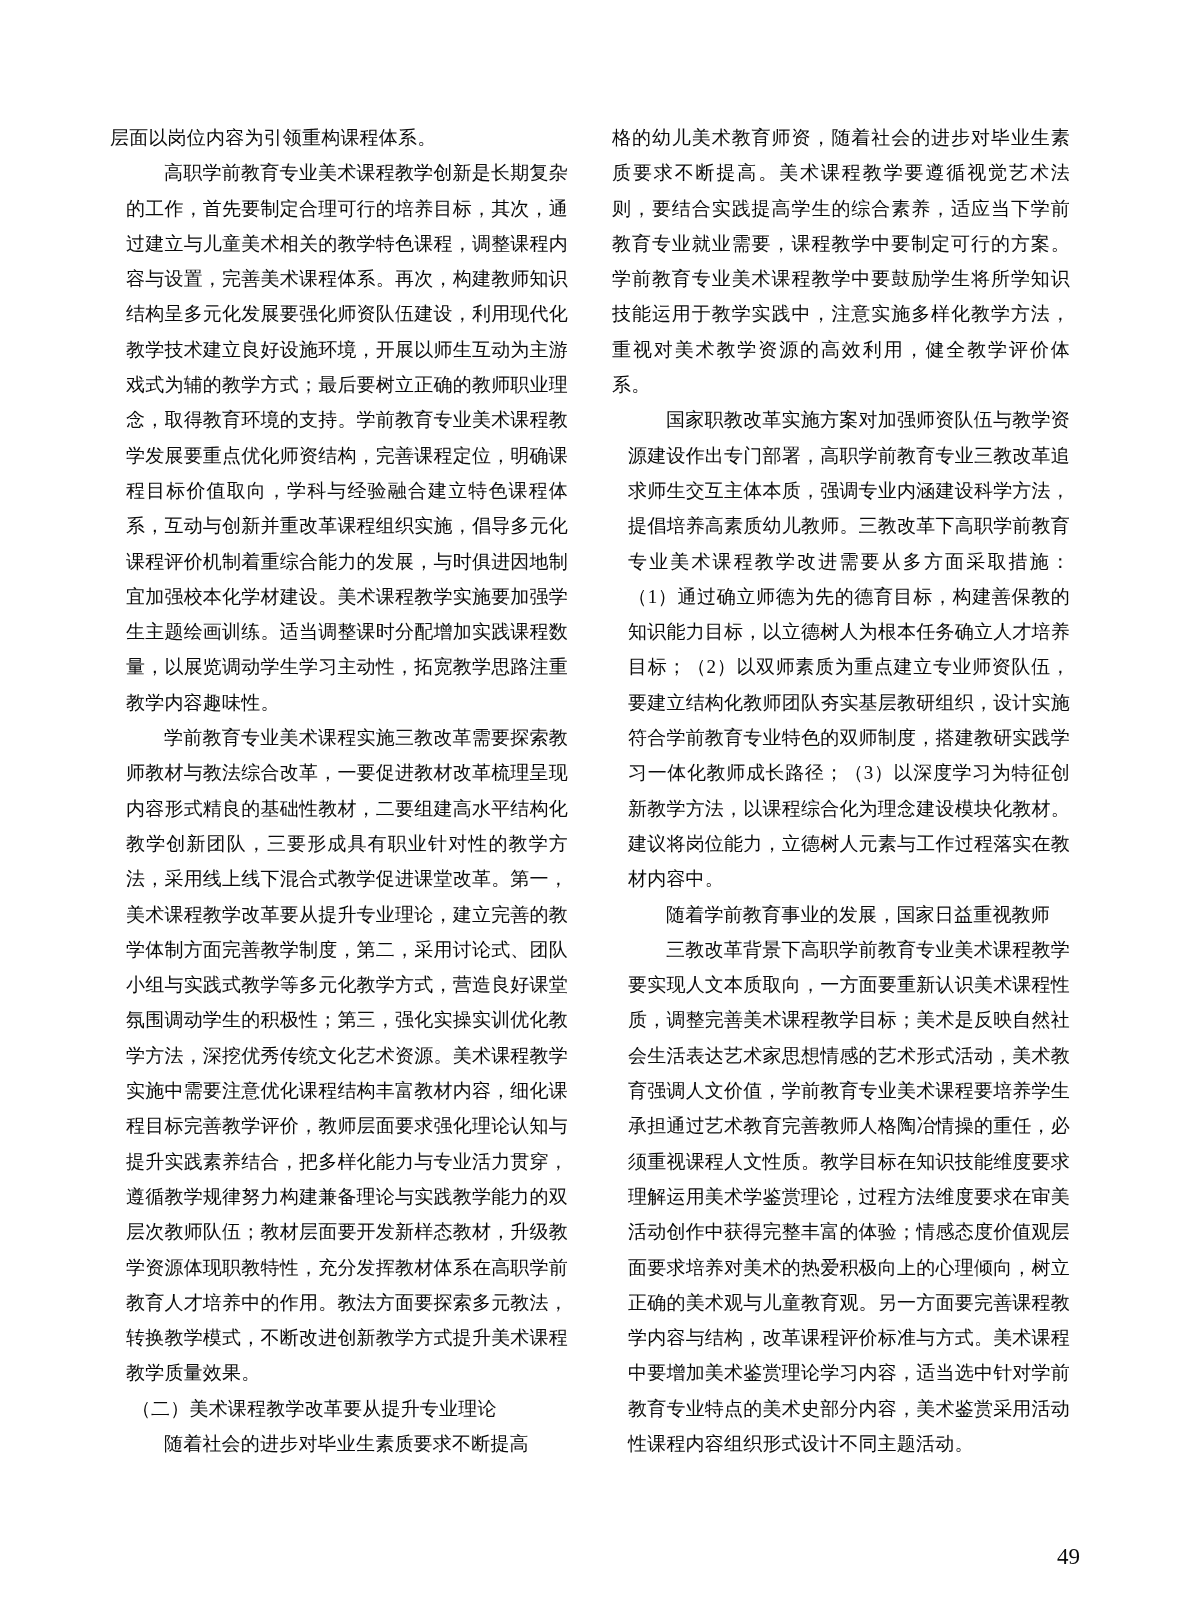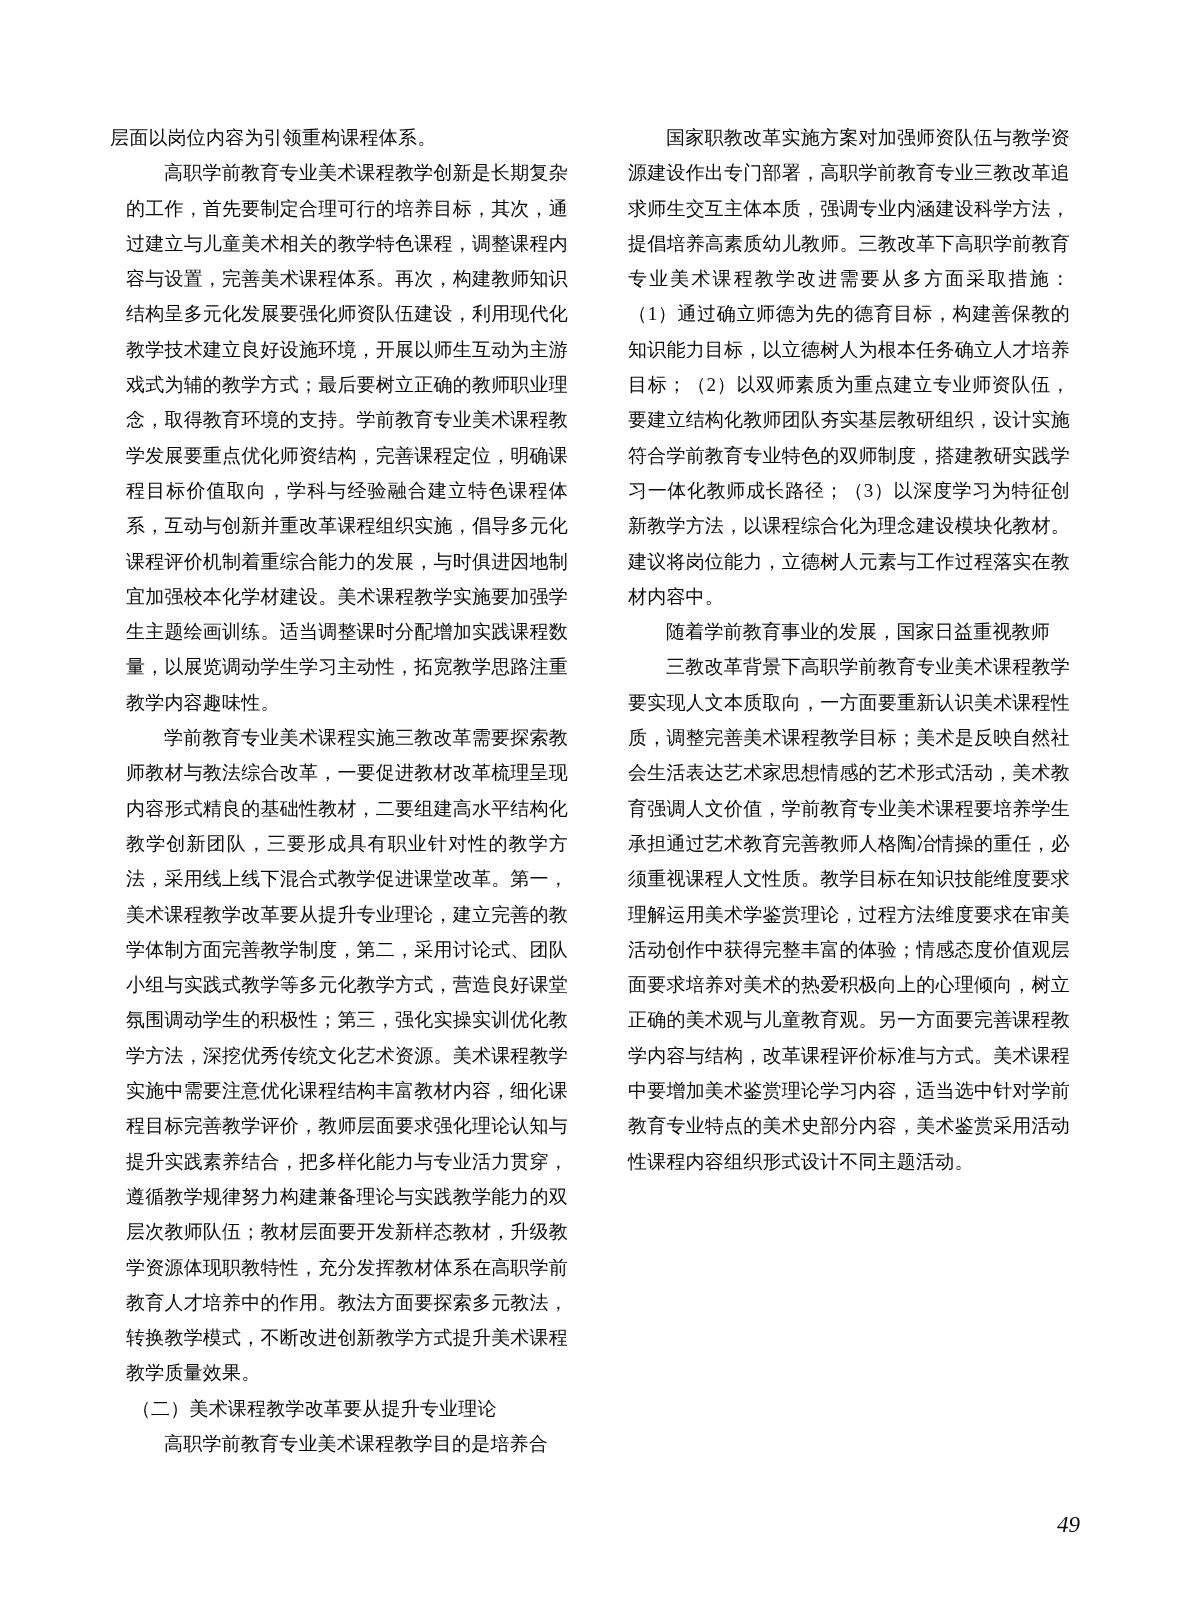--- a/index.html
+++ b/index.html
@@ -29,40 +29,40 @@
   .col-left  { left: 110px; }
   .col-right { left: 612px; }
   .para {
     margin: 0;
     padding: 0;
   }
   .para.indent      { text-indent: 2em; margin-left: 16px; }
   .para.subheading  { text-indent: 1.15em; }
   .page-number {
     position: absolute;
-    top: 1512px;
+    top: 1544px;
     left: 1000px;
     width: 80px;
     text-align: right;
     font-size: 23px;
     color: #0b0b0b;
     font-family: "Liberation Serif", "DejaVu Serif", serif;
-    font-style: italic;
   }
 </style>
 </head>
 <body>
 
 <div class="page">
   <div class="column col-left">
       <p class="para">层面以岗位内容为引领重构课程体系。</p>
       <p class="para indent">高职学前教育专业美术课程教学创新是长期复杂的工作，首先要制定合理可行的培养目标，其次，通过建立与儿童美术相关的教学特色课程，调整课程内容与设置，完善美术课程体系。再次，构建教师知识结构呈多元化发展要强化师资队伍建设，利用现代化教学技术建立良好设施环境，开展以师生互动为主游戏式为辅的教学方式；最后要树立正确的教师职业理念，取得教育环境的支持。学前教育专业美术课程教学发展要重点优化师资结构，完善课程定位，明确课程目标价值取向，学科与经验融合建立特色课程体系，互动与创新并重改革课程组织实施，倡导多元化课程评价机制着重综合能力的发展，与时俱进因地制宜加强校本化学材建设。美术课程教学实施要加强学生主题绘画训练。适当调整课时分配增加实践课程数量，以展览调动学生学习主动性，拓宽教学思路注重教学内容趣味性。</p>
       <p class="para indent">学前教育专业美术课程实施三教改革需要探索教师教材与教法综合改革，一要促进教材改革梳理呈现内容形式精良的基础性教材，二要组建高水平结构化教学创新团队，三要形成具有职业针对性的教学方法，采用线上线下混合式教学促进课堂改革。第一，美术课程教学改革要从提升专业理论，建立完善的教学体制方面完善教学制度，第二，采用讨论式、团队小组与实践式教学等多元化教学方式，营造良好课堂氛围调动学生的积极性；第三，强化实操实训优化教学方法，深挖优秀传统文化艺术资源。美术课程教学实施中需要注意优化课程结构丰富教材内容，细化课程目标完善教学评价，教师层面要求强化理论认知与提升实践素养结合，把多样化能力与专业活力贯穿，遵循教学规律努力构建兼备理论与实践教学能力的双层次教师队伍；教材层面要开发新样态教材，升级教学资源体现职教特性，充分发挥教材体系在高职学前教育人才培养中的作用。教法方面要探索多元教法，转换教学模式，不断改进创新教学方式提升美术课程教学质量效果。</p>
       <p class="para subheading">（二）美术课程教学改革要从提升专业理论</p>
-      <p class="para indent">高职学前教育专业美术课程教学目的是培养合</p>
+      <p class="para indent">随着社会的进步对毕业生素质要求不断提高</p>
     </div>
   <div class="column col-right">
+      <p class="para">格的幼儿美术教育师资，随着社会的进步对毕业生素质要求不断提高。美术课程教学要遵循视觉艺术法则，要结合实践提高学生的综合素养，适应当下学前教育专业就业需要，课程教学中要制定可行的方案。学前教育专业美术课程教学中要鼓励学生将所学知识技能运用于教学实践中，注意实施多样化教学方法，重视对美术教学资源的高效利用，健全教学评价体系。</p>
       <p class="para indent">国家职教改革实施方案对加强师资队伍与教学资源建设作出专门部署，高职学前教育专业三教改革追求师生交互主体本质，强调专业内涵建设科学方法，提倡培养高素质幼儿教师。三教改革下高职学前教育专业美术课程教学改进需要从多方面采取措施：（1）通过确立师德为先的德育目标，构建善保教的知识能力目标，以立德树人为根本任务确立人才培养目标；（2）以双师素质为重点建立专业师资队伍，要建立结构化教师团队夯实基层教研组织，设计实施符合学前教育专业特色的双师制度，搭建教研实践学习一体化教师成长路径；（3）以深度学习为特征创新教学方法，以课程综合化为理念建设模块化教材。建议将岗位能力，立德树人元素与工作过程落实在教材内容中。</p>
       <p class="para indent">随着学前教育事业的发展，国家日益重视教师</p>
       <p class="para indent">三教改革背景下高职学前教育专业美术课程教学要实现人文本质取向，一方面要重新认识美术课程性质，调整完善美术课程教学目标；美术是反映自然社会生活表达艺术家思想情感的艺术形式活动，美术教育强调人文价值，学前教育专业美术课程要培养学生承担通过艺术教育完善教师人格陶冶情操的重任，必须重视课程人文性质。教学目标在知识技能维度要求理解运用美术学鉴赏理论，过程方法维度要求在审美活动创作中获得完整丰富的体验；情感态度价值观层面要求培养对美术的热爱积极向上的心理倾向，树立正确的美术观与儿童教育观。另一方面要完善课程教学内容与结构，改革课程评价标准与方式。美术课程中要增加美术鉴赏理论学习内容，适当选中针对学前教育专业特点的美术史部分内容，美术鉴赏采用活动性课程内容组织形式设计不同主题活动。</p>
     </div>
   <div class="page-number">49</div>
 </div>
 
 </body></html>

